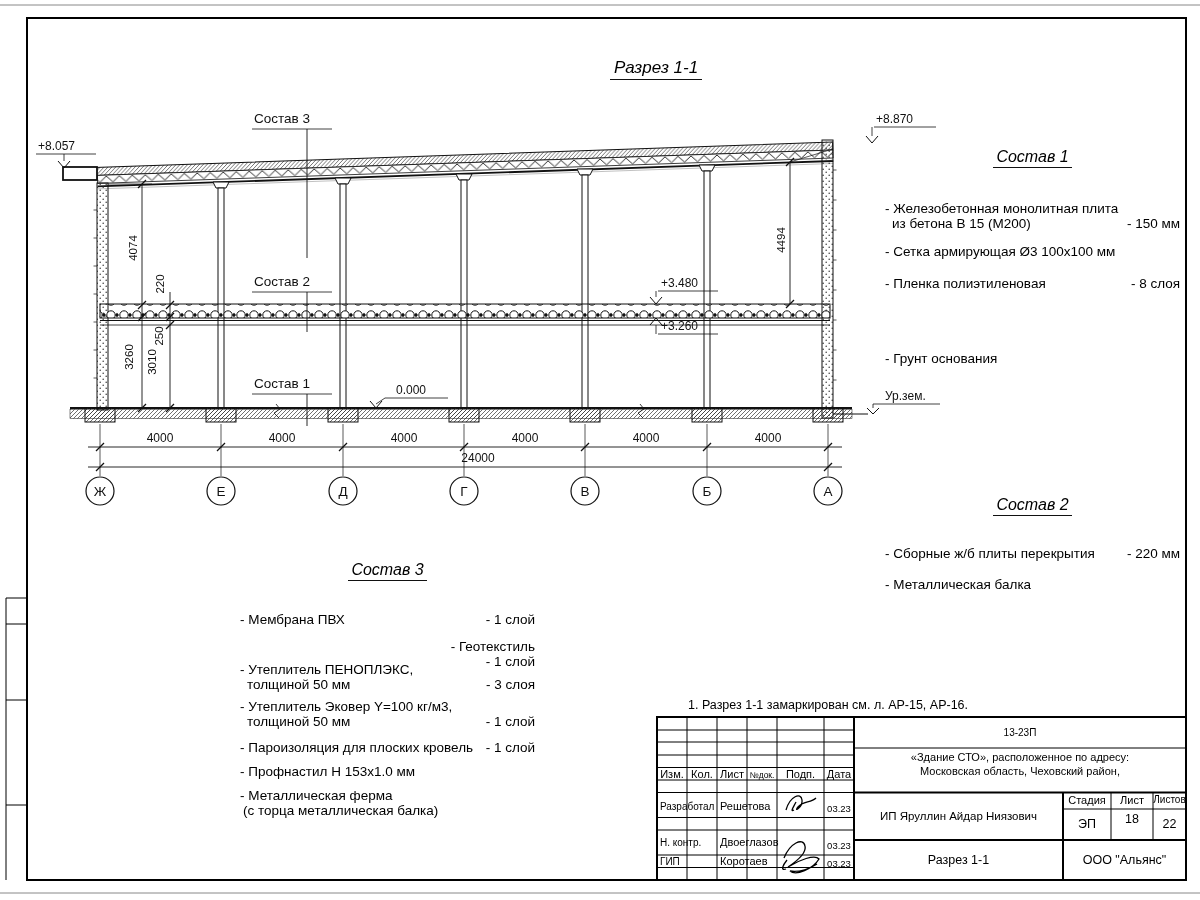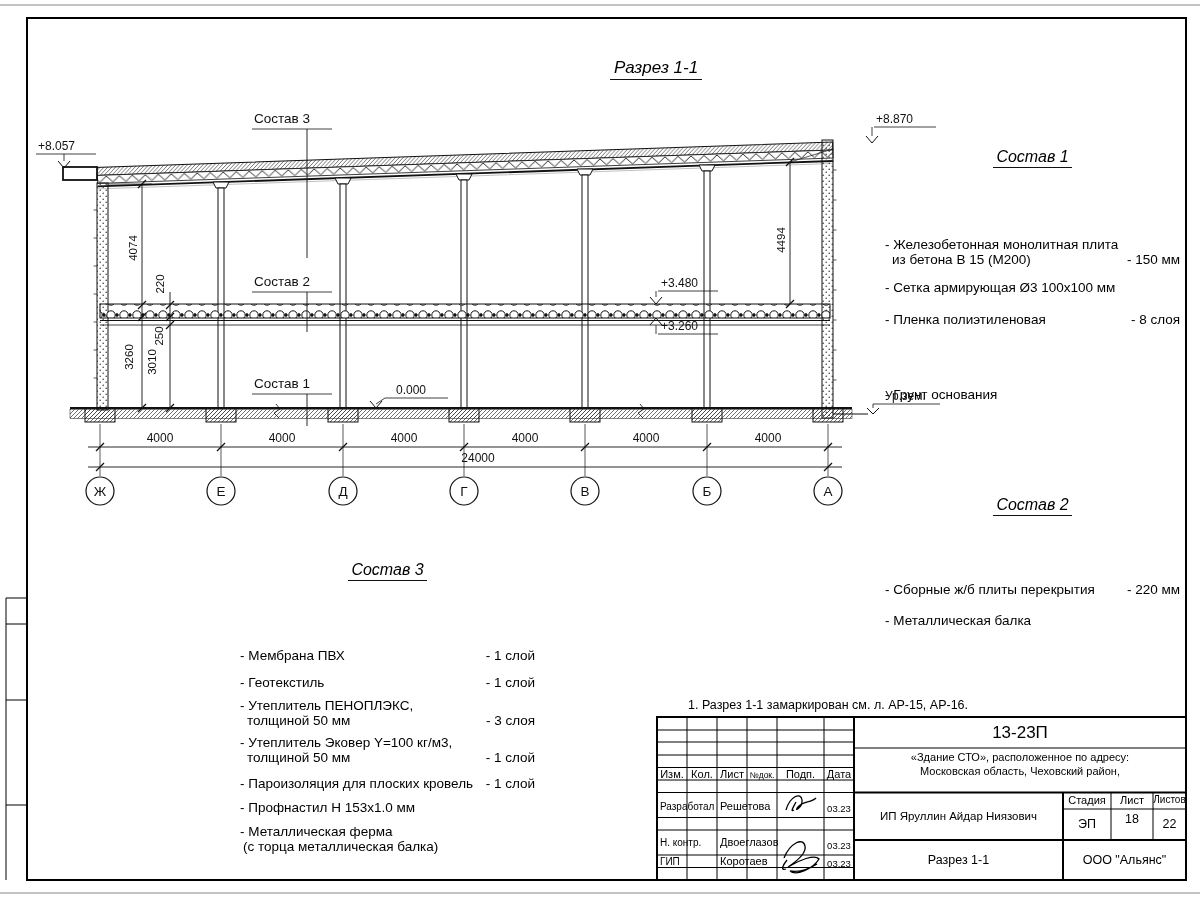--- a/index.html
+++ b/index.html
@@ -11,21 +11,21 @@
   svg text{font-family:"Liberation Sans", sans-serif;fill:#111;}
   .page-title{
     position:absolute;left:586px;top:58px;width:140px;text-align:center;
     font-style:italic;font-size:17px;
   }
   .page-title span{border-bottom:1.2px solid #111;padding:0 4px 2px 4px;}
   .comp{position:absolute;font-size:13.5px;line-height:14.5px;}
   .comp .ctitle{position:absolute;left:0;right:0;top:0;text-align:center;
     font-style:italic;font-size:16px;}
   .comp .ctitle span{border-bottom:1.2px solid #111;padding:0 3px 2px 3px;}
-  .crow{position:absolute;left:0;right:0;display:flex;justify-content:space-between;align-items:flex-end;margin-top:36px;}
+  .crow{position:absolute;left:0;right:0;display:flex;justify-content:space-between;align-items:flex-end;}
   .crow .l2{padding-left:7px;}
   .cval{white-space:nowrap;padding-left:8px;}
   .note{position:absolute;left:656px;top:698px;font-size:12.5px;margin-left:32px;}
   .tbtxt{position:absolute;text-align:center;white-space:nowrap;}
 </style>
 </head>
 <body>
 
 <svg width="1200" height="900" viewBox="0 0 1200 900">
   <defs>
@@ -327,21 +327,21 @@
     <div class="cval"></div>
   </div>
 </div>
 
 <div class="comp" style="left:240px;top:563px;width:295px;height:260px;">
   <div class="ctitle"><span>Состав 3</span></div>
   <div class="crow" style="top:50px;">
     <div><span>- Мембрана ПВХ</span></div>
     <div class="cval">- 1 слой</div>
   </div>
-  <div class="crow" style="top:77px;">
+  <div class="crow" style="top:77px;flex-direction:column;">
     <div><span>- Геотекстиль</span></div>
     <div class="cval">- 1 слой</div>
   </div>
   <div class="crow" style="top:100px;">
     <div><span>- Утеплитель ПЕНОПЛЭКС,</span><br><span class="l2">толщиной 50 мм</span></div>
     <div class="cval">- 3 слоя</div>
   </div>
   <div class="crow" style="top:137px;">
     <div><span>- Утеплитель Эковер Y=100 кг/м3,</span><br><span class="l2">толщиной 50 мм</span></div>
     <div class="cval">- 1 слой</div>
@@ -374,21 +374,21 @@
 <div class="tbtxt" style="left:826px;top:803px;width:26px;font-size:9.5px;">03.23</div>
 
 <div class="tbtxt" style="left:660px;top:837px;width:56px;font-size:10px;text-align:left;">Н. контр.</div>
 <div class="tbtxt" style="left:720px;top:836px;width:62px;font-size:11px;text-align:left;">Двоеглазов</div>
 <div class="tbtxt" style="left:826px;top:840px;width:26px;font-size:9.5px;">03.23</div>
 
 <div class="tbtxt" style="left:660px;top:856px;width:56px;font-size:10px;text-align:left;">ГИП</div>
 <div class="tbtxt" style="left:720px;top:855px;width:60px;font-size:11px;text-align:left;">Коротаев</div>
 <div class="tbtxt" style="left:826px;top:858px;width:26px;font-size:9.5px;">03.23</div>
 
-<div class="tbtxt" style="left:854px;top:717px;width:332px;height:31px;line-height:31px;font-size:17px;border-radius:9px;">13-23П</div>
+<div class="tbtxt" style="left:854px;top:717px;width:332px;height:31px;line-height:31px;font-size:10px;border-radius:9px;">13-23П</div>
 
 <div class="tbtxt" style="left:854px;top:751px;width:332px;font-size:11px;line-height:13.5px;white-space:normal;">
   <div>«Здание СТО», расположенное по адресу:</div>
   <div>Московская область, Чеховский район,</div>
 </div>
 
 <div class="tbtxt" style="left:854px;top:792px;width:209px;height:48px;line-height:48px;font-size:11.5px;">ИП Яруллин Айдар Ниязович</div>
 
 <div class="tbtxt" style="left:1063px;top:794px;width:48px;font-size:11px;">Стадия</div>
 <div class="tbtxt" style="left:1111px;top:794px;width:42px;font-size:11px;">Лист</div>

